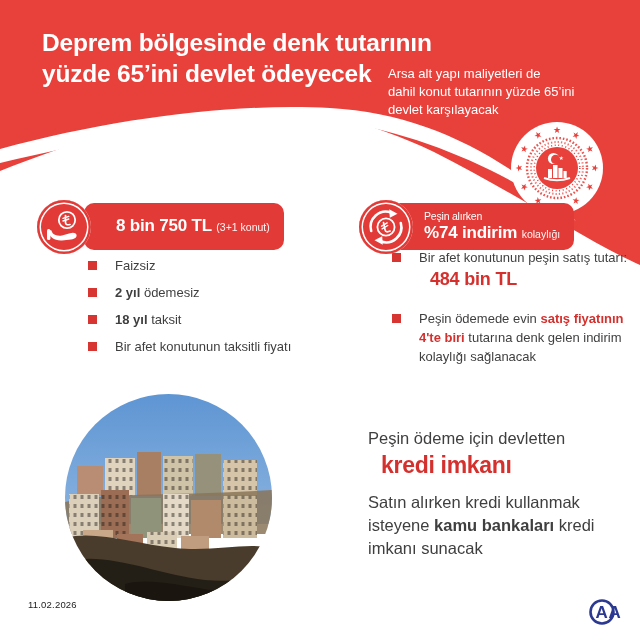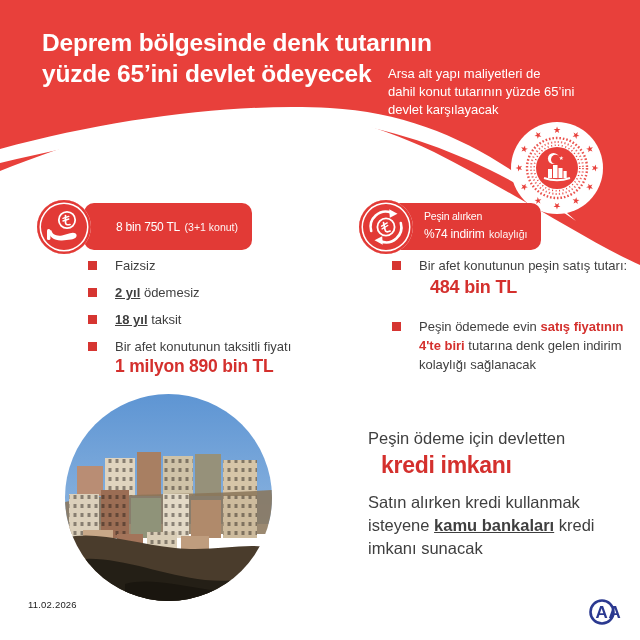--- a/index.html
+++ b/index.html
@@ -12,32 +12,32 @@
          font-size:24.5px;line-height:31px;letter-spacing:-0.2px;}
   .subtitle{position:absolute;left:388px;top:65px;color:#ffffff;font-size:13px;
             line-height:18px;font-weight:500;}
 
   
   .badge-rect{position:absolute;background:#e23a36;border-radius:10px;height:47px;
               color:#fff;display:flex;flex-direction:column;justify-content:center;
               padding:0 14px 0 0;box-sizing:border-box;}
   .badge-label{font-size:10.5px;letter-spacing:-0.2px;white-space:nowrap;line-height:14px;}
   .badge-amount-row{white-space:nowrap;line-height:20px;}
-  .badge-amount{font-size:12px;font-weight:normal;letter-spacing:-0.2px;}
+  .badge-amount{font-size:17px;font-weight:bold;letter-spacing:-0.2px;}
   .badge-note{font-size:10.5px;font-weight:400;opacity:.95;}
   .badge-circle{position:absolute;width:54px;height:54px;border-radius:50%;
                 background:#e23a36;box-shadow:inset 0 0 0 2.5px #e23a36, inset 0 0 0 4px #ffffff;
                 z-index:3;}
   .badge-circle svg{position:absolute;left:0;top:0;}
 
   
   .blist{position:absolute;color:#3f3f3f;font-size:13px;line-height:17px;}
   .bitem{position:relative;padding-left:27px;margin-bottom:10px;}
   .sq{position:absolute;left:0;top:3.5px;width:9px;height:9px;background:#d63531;display:inline-block;}
-  .bb{font-weight:bold;text-decoration:underline;}
+  .bb{font-weight:bold;}
   .red-strong{color:#d4302d;font-weight:bold;}
   .big-red-line{color:#d4302d;font-weight:bold;font-size:17.5px;margin-top:3px;letter-spacing:-0.2px;}
   .big-red-line2{color:#d4302d;font-weight:bold;font-size:18px;margin-top:5px;letter-spacing:-0.2px;margin-left:11px;}
 
   
   #photo-wrap{position:absolute;left:65px;top:394px;width:207px;height:207px;border-radius:50%;
               overflow:hidden;}
   .bottom-text{position:absolute;left:368px;top:427px;width:256px;color:#3f3f3f;}
   .bt-line1{font-size:16.5px;line-height:22px;}
   .bt-high{font-size:23px;font-weight:bold;color:#d4302d;line-height:28px;margin:2px 0 12px 13px;
@@ -152,25 +152,24 @@
     <span class="sq"></span>
     <span class="bb">2 yıl</span><span> ödemesiz</span>
   </div>
   <div class="bitem">
     <span class="sq"></span>
     <span class="bb">18 yıl</span><span> taksit</span>
   </div>
   <div class="bitem">
     <span class="sq"></span>
     <span>Bir afet konutunun taksitli fiyatı</span>
-    <div class="big-red-line">1 milyon 890 bin TL</div>
-  </div>
-</div>
-
-<div class="blist" style="left:392px;top:257px;width:240px;">
+  </div>
+</div>
+
+<div class="blist" style="left:392px;top:249px;width:240px;">
   <div class="bitem" style="margin-bottom:21px;">
     <span class="sq"></span>
     <span>Bir afet konutunun peşin satış tutarı:</span>
     <div class="big-red-line2">484 bin TL</div>
   </div>
   <div class="bitem" style="line-height:19px;">
     <span class="sq" style="top:4.5px"></span>
     <span>Peşin ödemede evin </span><span class="red-strong">satış fiyatının 4'te biri</span><span> tutarına denk gelen indirim kolaylığı sağlanacak</span>
   </div>
 </div>

